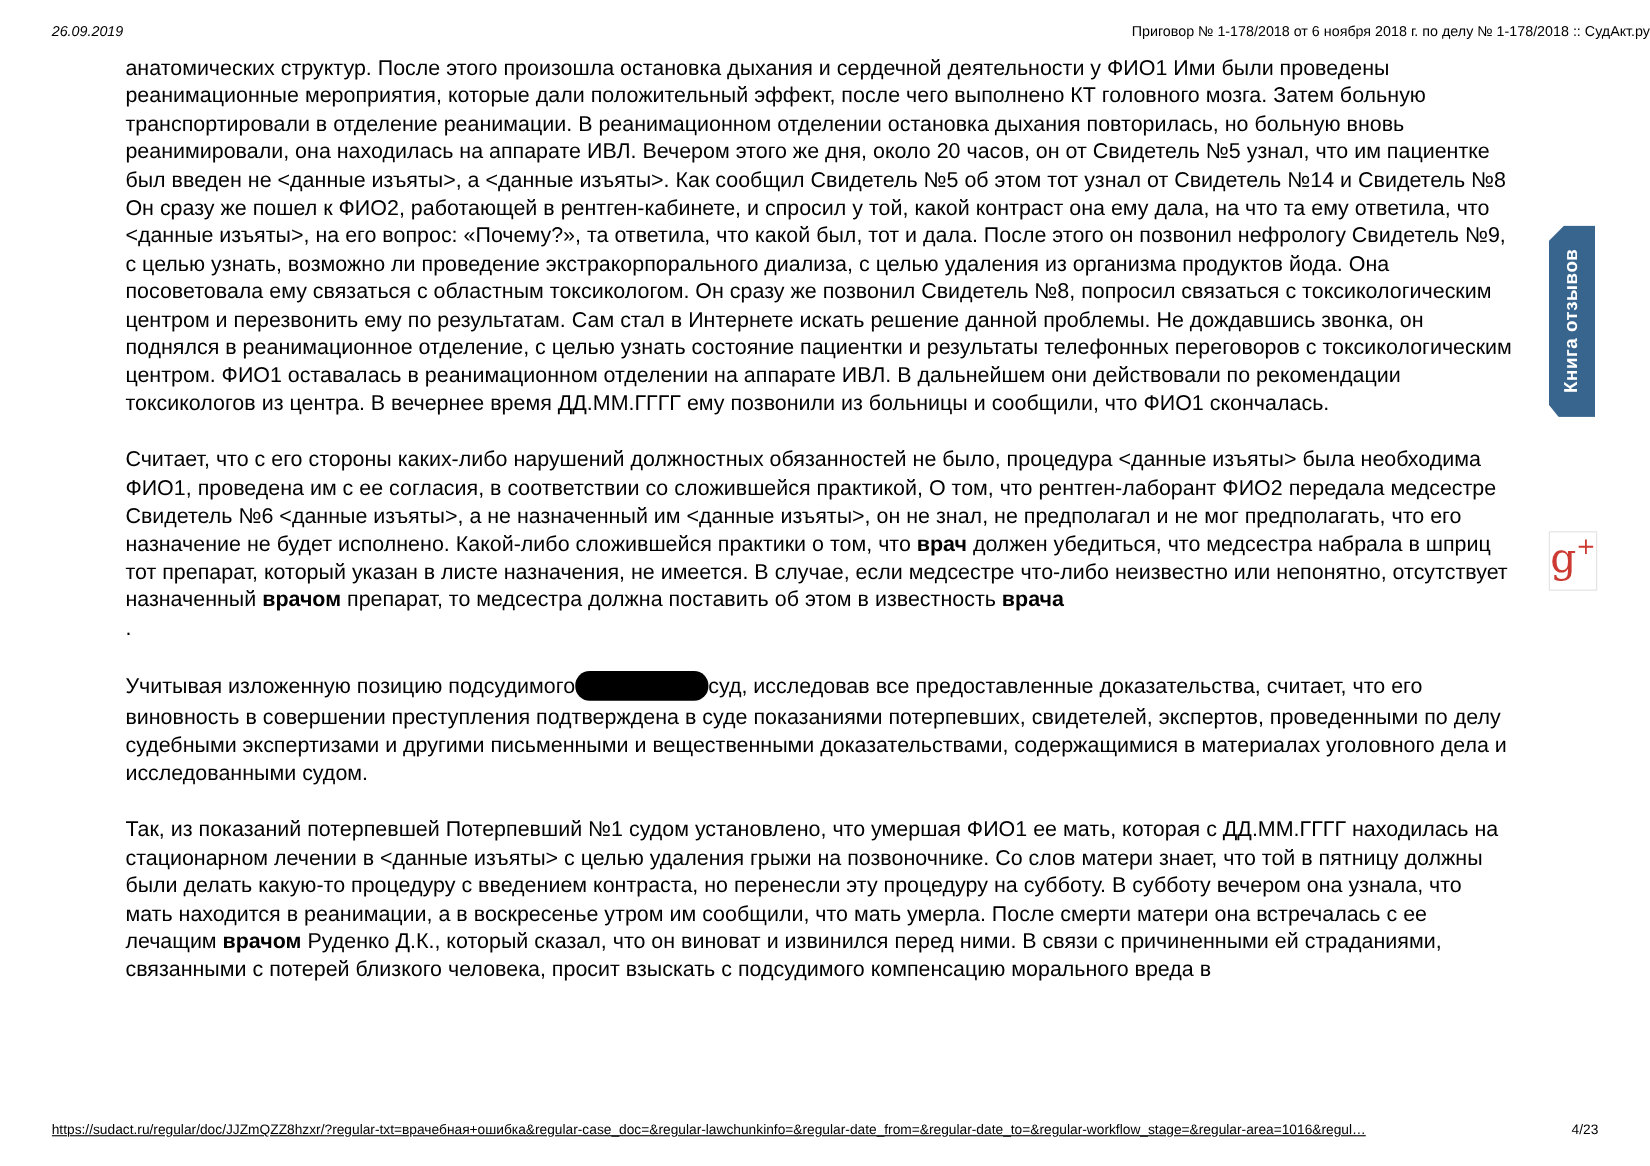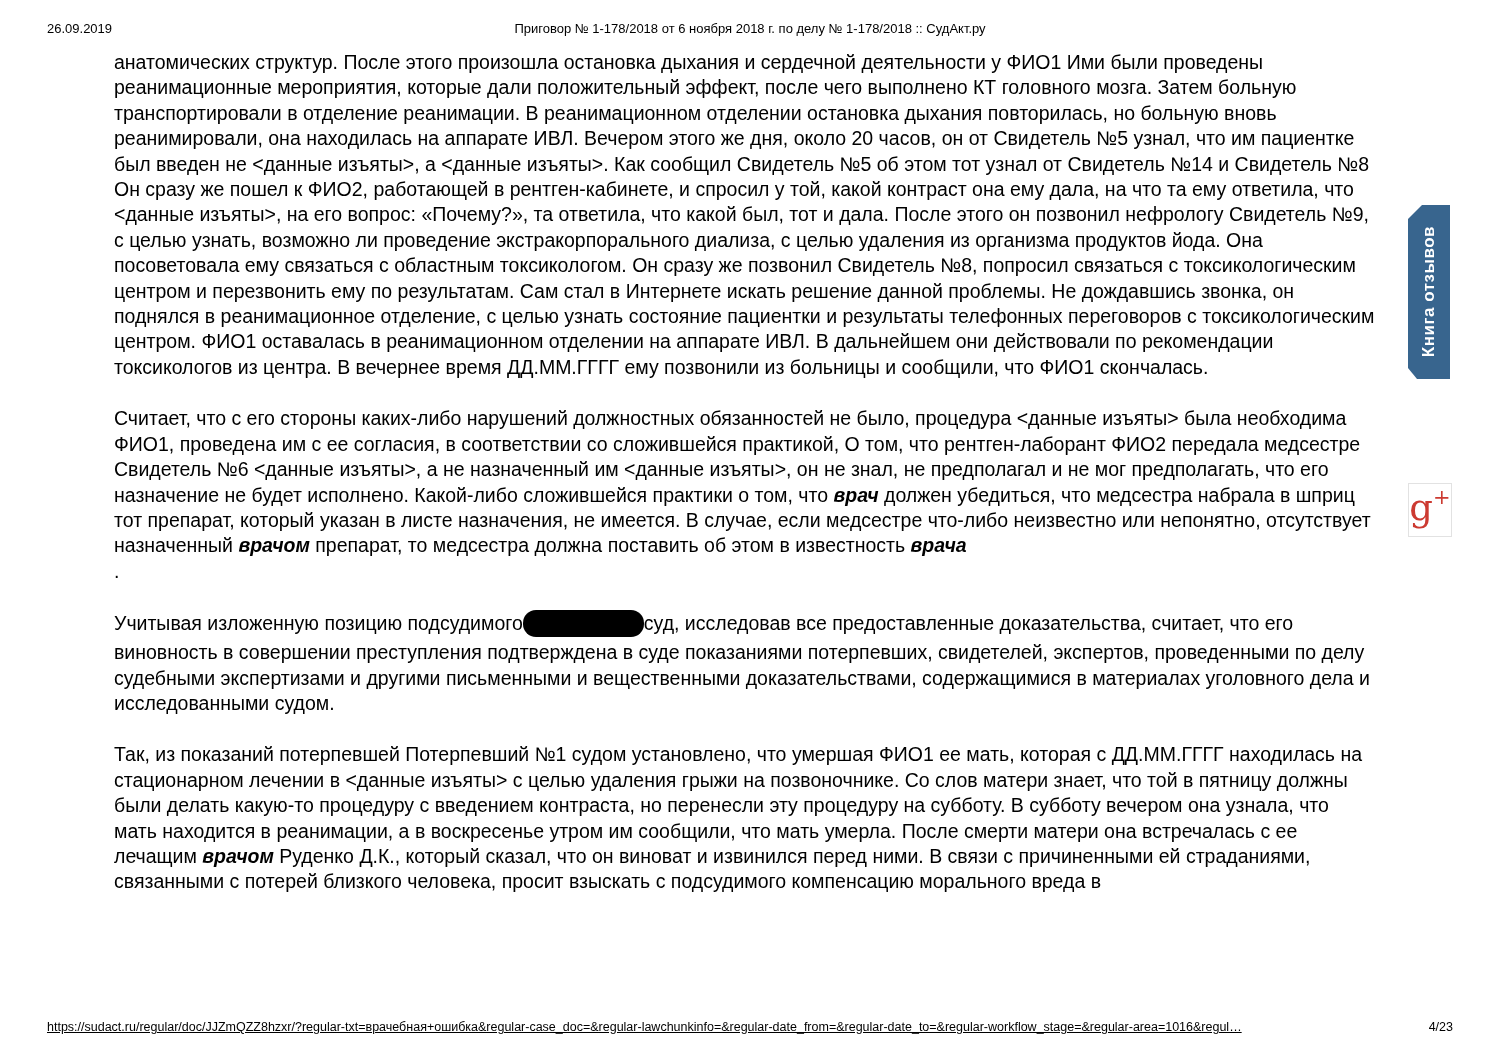--- a/index.html
+++ b/index.html
@@ -8,46 +8,46 @@
     background: #ffffff;
     position: relative;
     overflow: hidden;
     font-family: "Liberation Sans", sans-serif;
     color: #000;
   }
 
   
   .print-date {
     position: absolute; left: 47px; top: 21px;
-    font-size: 13px; white-space: nowrap;
+    font-size: 13px; white-space: nowrap; font-style: italic;
   }
   .print-title {
     position: absolute; left: 0; right: 0; top: 21px;
-    text-align: center; font-size: 13px; white-space: nowrap;
+    text-align: right; font-size: 13px; white-space: nowrap;
   }
   .footer-url {
     position: absolute; left: 47px; bottom: 26px;
     font-size: 12.5px; white-space: nowrap; max-width: 1380px; overflow: hidden; text-decoration: underline;
   }
   .page-indicator {
     position: absolute; right: 47px; bottom: 26px;
     font-size: 12.5px;
   }
 
   
   .doc-body {
     position: absolute; left: 114px; top: 50px; width: 1263px;
   }
   .doc-body p.para {
     margin: 0 0 26px 0;
     font-size: 19.5px;
     line-height: 25.4px;
     text-align: left;
   }
-  .hl { font-weight: bold; font-style: italic; }
+  .hl { font-weight: bold; }
   .redaction {
     display: inline-block;
     width: 121px; height: 27px;
     background: #000;
     border-radius: 13px;
     vertical-align: middle;
     margin-bottom: 3px;
   }
 
   

